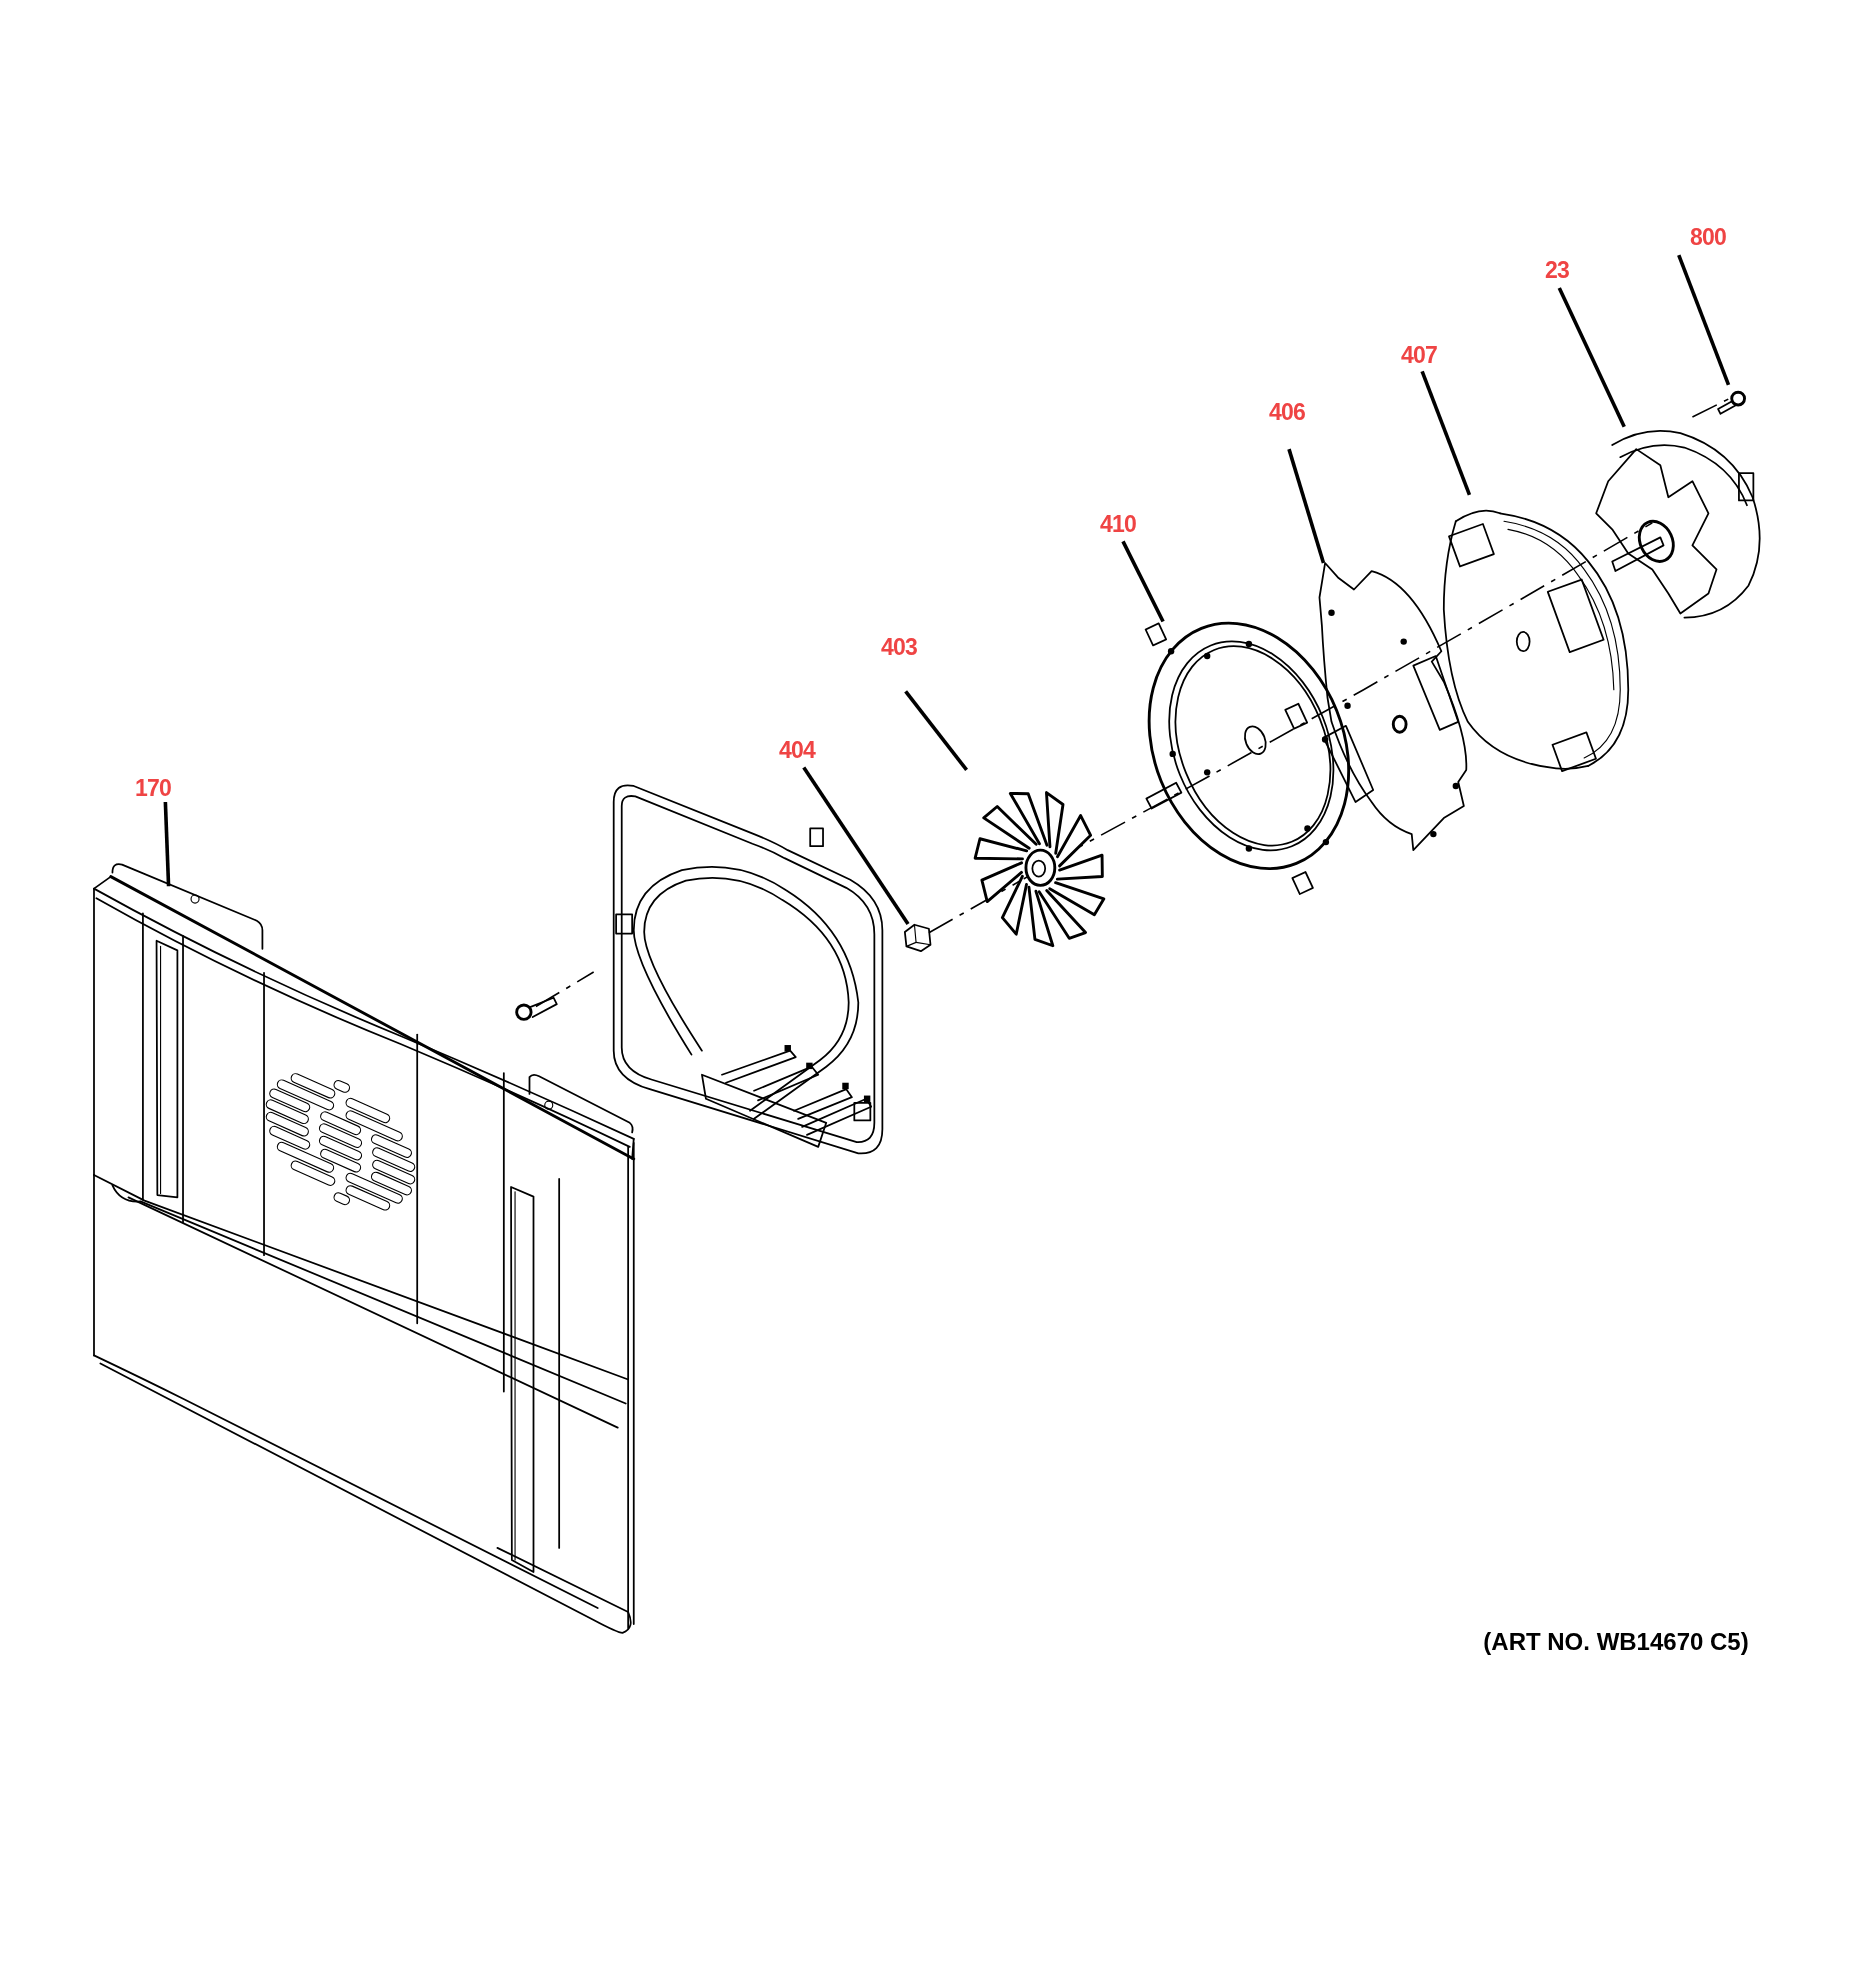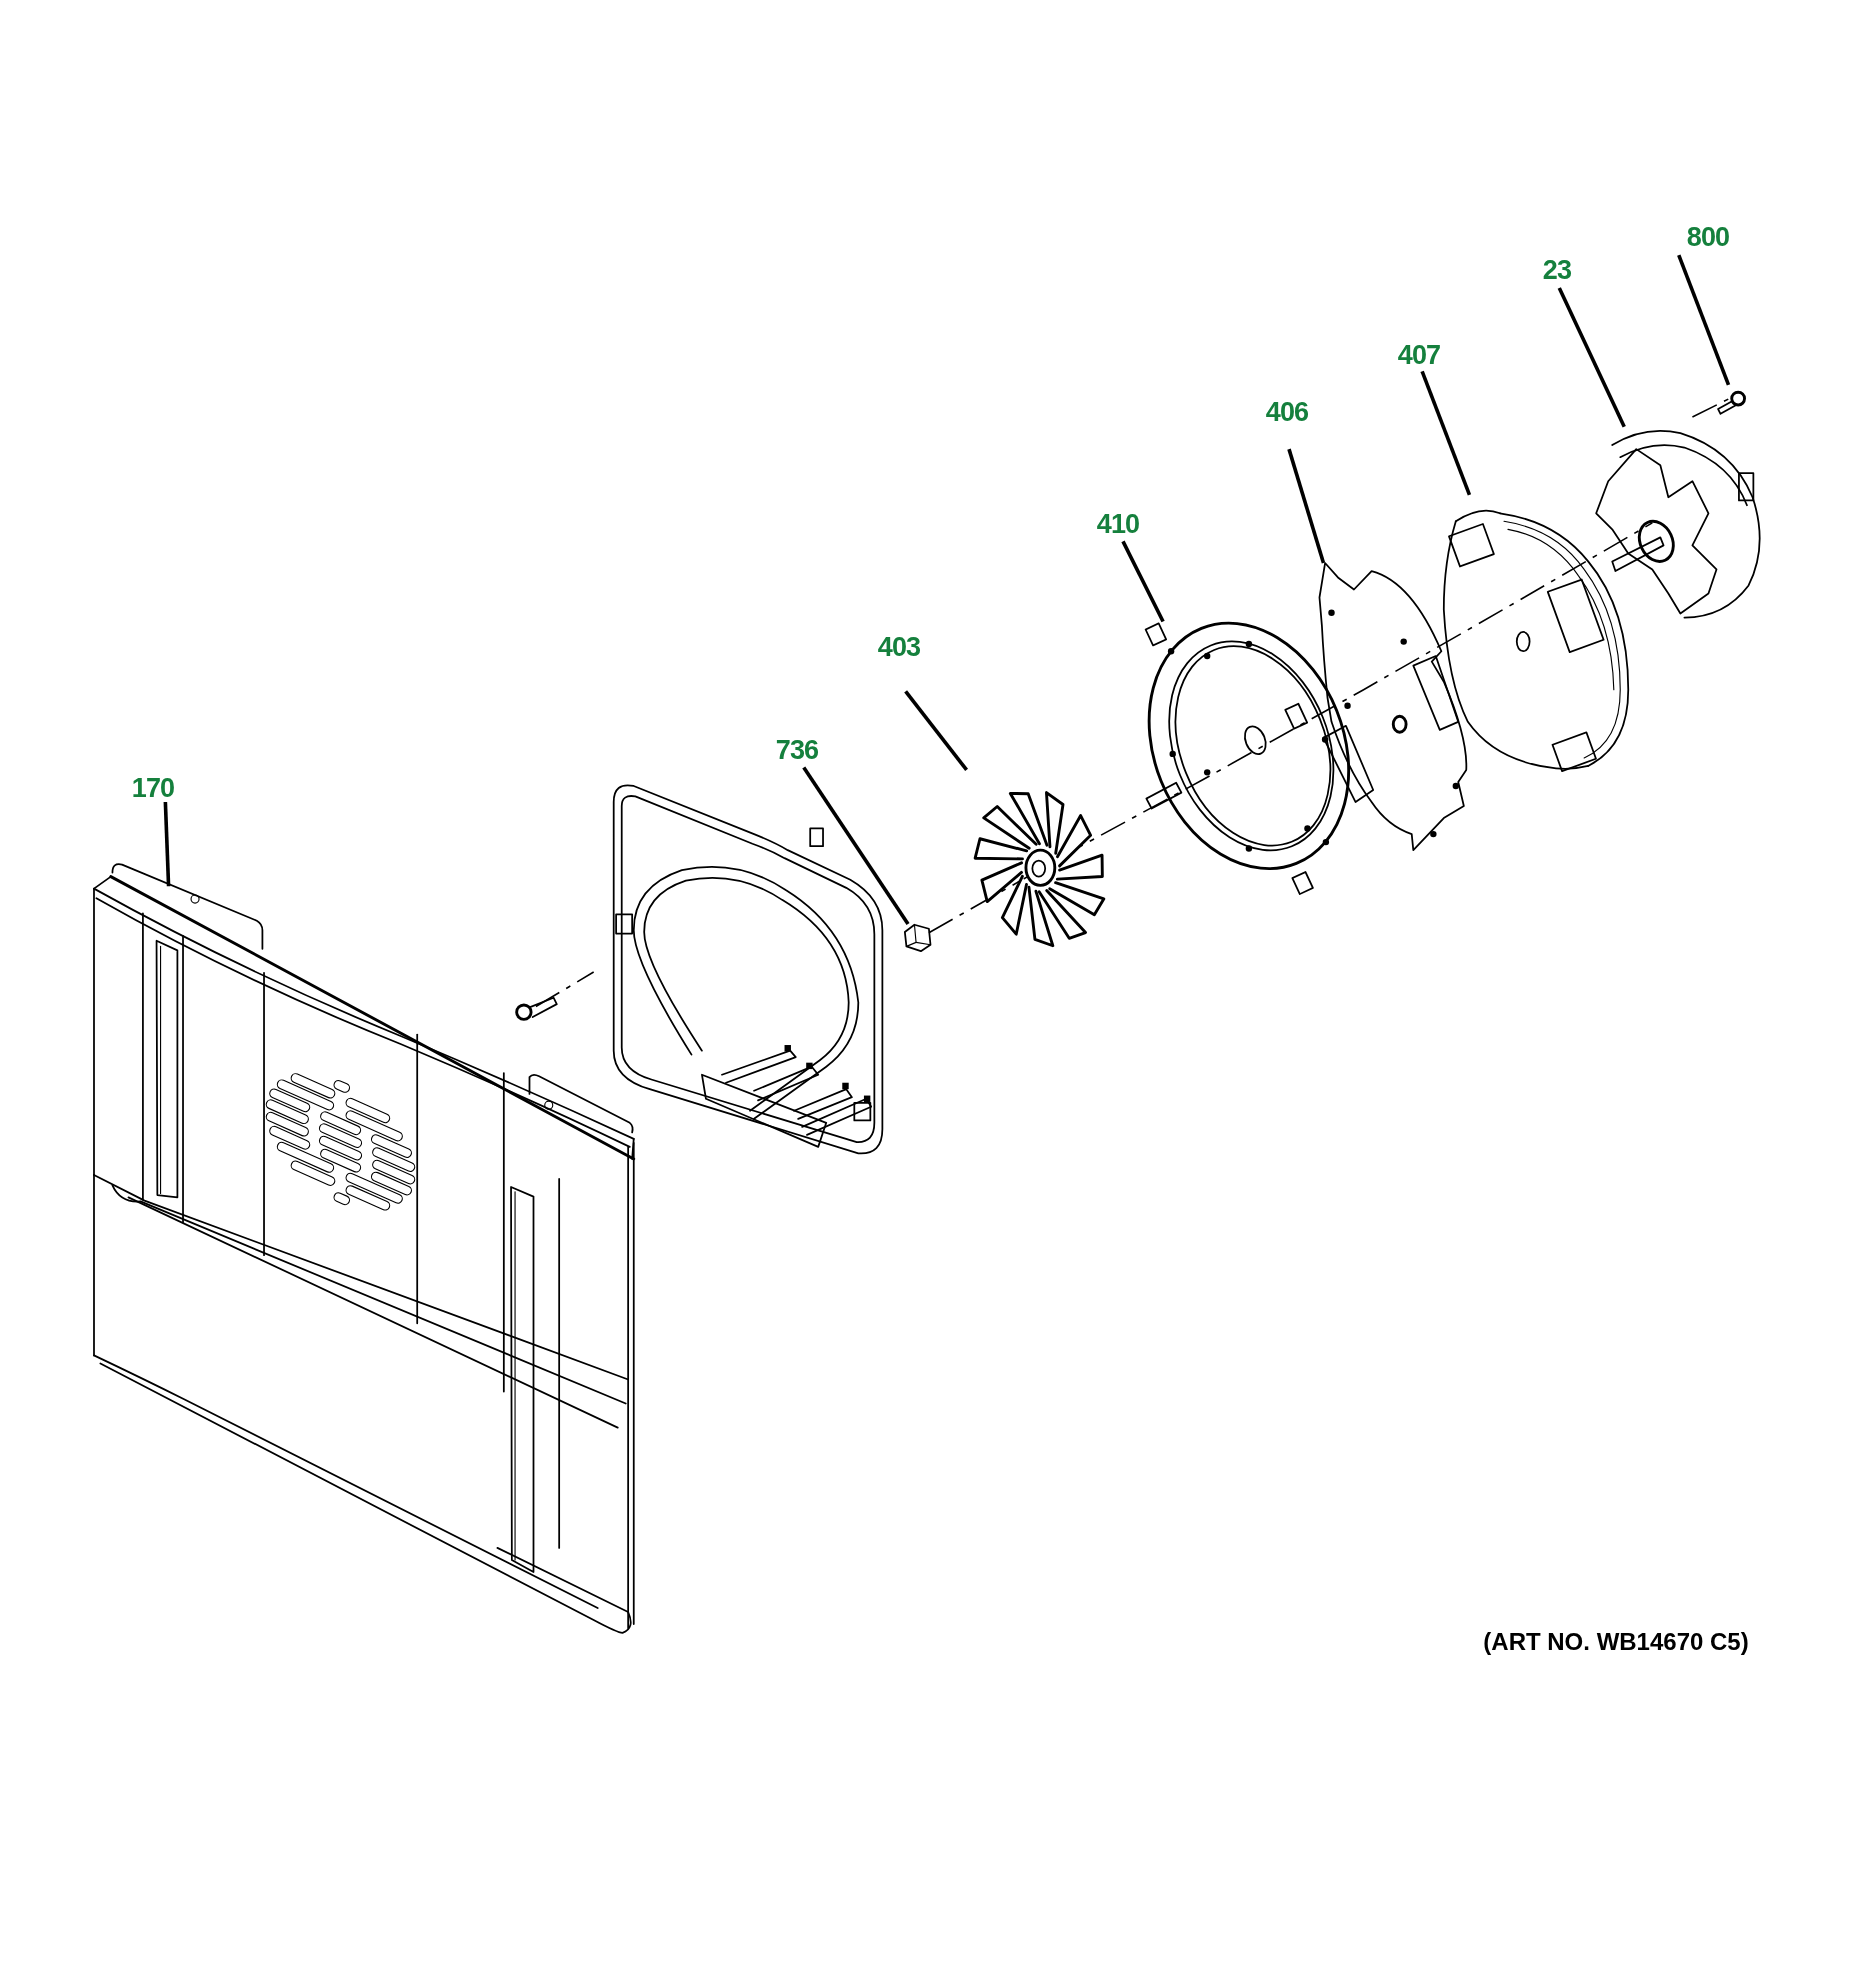--- a/index.html
+++ b/index.html
@@ -1,18 +1,18 @@
 <!DOCTYPE html>
 <html style="font-size:13px"><head>
 <meta charset="utf-8">
 <style>
   html, body { margin: 0; padding: 0; background: #ffffff; }
   body { width: 1861px; height: 1985px; position: relative; overflow: hidden; font-family: "Liberation Sans", sans-serif; }
   #diagram { position: absolute; left: 0; top: 0; width: 1861px; height: 1985px; }
-  .callout { position: absolute; font-family: "Liberation Sans", sans-serif; font-weight: bold; font-size: 27px; color: #15803d; letter-spacing: -0.8px; line-height: 1; white-space: nowrap; transform: translate(-50%, -50%); }
+  .callout { position: absolute; font-family: "Liberation Sans", sans-serif; font-weight: bold; font-size: 23px; color: #ef4444; letter-spacing: -0.8px; line-height: 1; white-space: nowrap; transform: translate(-50%, -50%); }
   .art-no { position: absolute; font-family: "Liberation Sans", sans-serif; font-weight: bold; font-size: 24px; color: #000; line-height: 1; white-space: nowrap; transform: translate(-50%, -50%); }
   svg .ln { stroke: #000; fill: none; stroke-width: 2.2; stroke-linejoin: round; stroke-linecap: round; }
   svg .thick { stroke-width: 3.6; }
   svg .thin { stroke-width: 1.4; }
   svg .leader { stroke: #000; stroke-width: 4.5; fill: none; stroke-linecap: butt; }
   svg .dash { stroke: #000; stroke-width: 2; fill: none; stroke-dasharray: 34 10 6 10; }
   svg .fillw { fill: #fff; }
   svg .dot { fill: #000; }
 </style>
 </head>
@@ -206,21 +206,21 @@
   </g>
 
   <g>
     <circle class="ln thick" cx="2167" cy="497" r="8"></circle>
     <path class="ln" d="M2160 500 L2142 510 L2145 516 L2163 506"></path>
   </g>
 </svg>
 
 <div id="callouts">
   <div class="callout" style="left: 153px; top: 788px;">170</div>
-  <div class="callout" style="left: 797px; top: 750px;">736</div>
+  <div class="callout" style="left: 797px; top: 750px;">404</div>
   <div class="callout" style="left: 899px; top: 647px;">403</div>
   <div class="callout" style="left: 1118px; top: 524px;">410</div>
   <div class="callout" style="left: 1287px; top: 412px;">406</div>
   <div class="callout" style="left: 1419px; top: 355px;">407</div>
   <div class="callout" style="left: 1557px; top: 270px;">23</div>
   <div class="callout" style="left: 1708px; top: 237px;">800</div>
 </div>
 
 <div class="art-no" id="art-no" style="left: 1616px; top: 1607px; margin-top: 35px;">(ART NO. WB14670 C5)</div>
 

